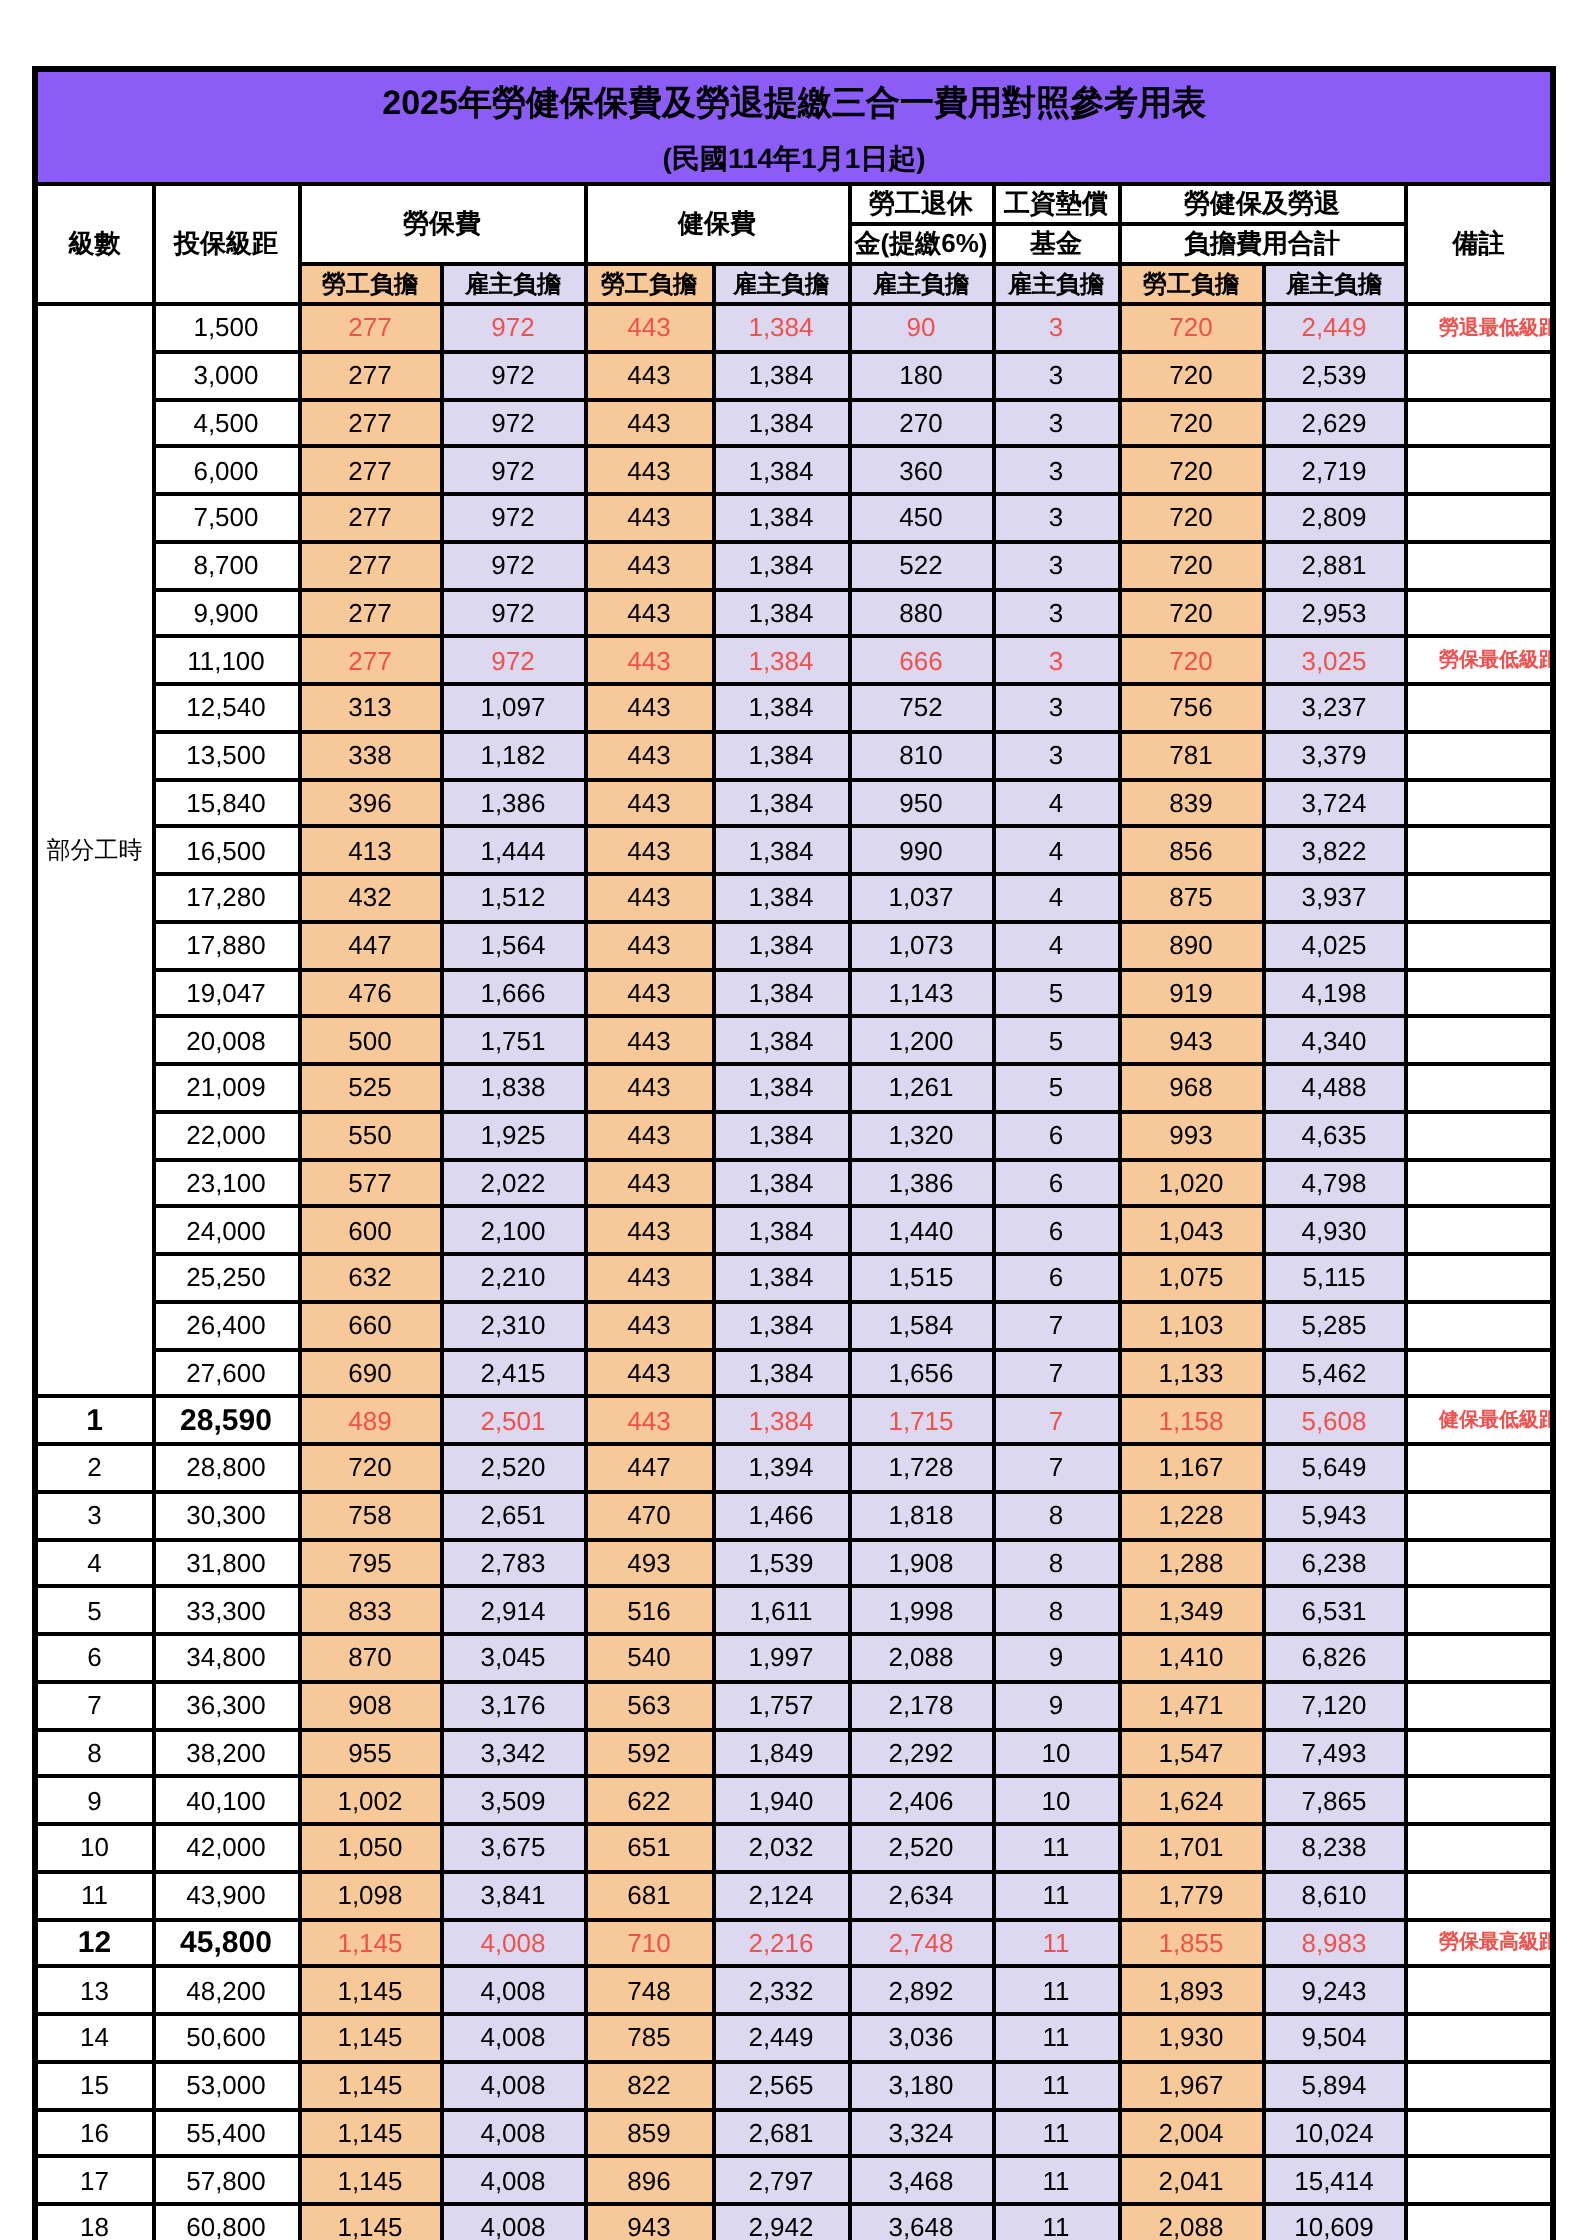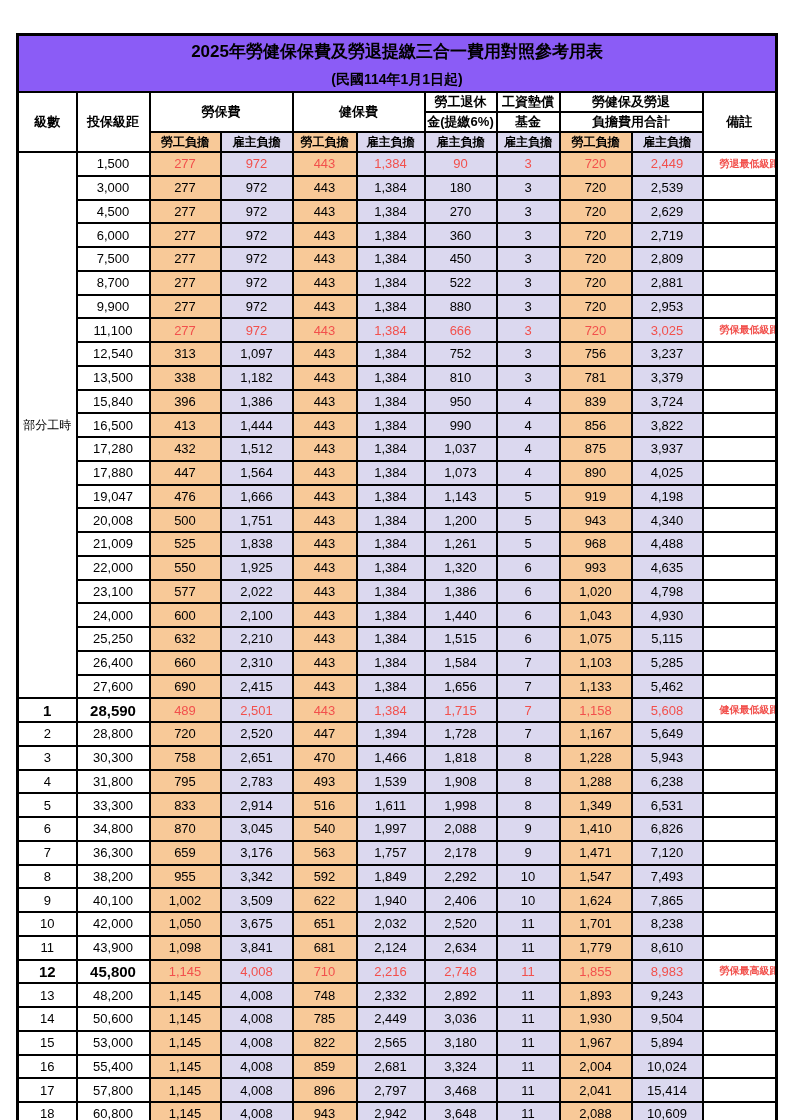--- a/index.html
+++ b/index.html
@@ -436,21 +436,21 @@
           <td class="num er">1,997</td>
           <td class="num er">2,088</td>
           <td class="num er">9</td>
           <td class="num emp">1,410</td>
           <td class="num er">6,826</td>
           <td class="c-remark"></td>
         </tr>
         <tr>
           <td class="c-level">7</td>
           <td class="c-bracket">36,300</td>
-          <td class="num emp">659</td>
+          <td class="num emp">908</td>
           <td class="num er">3,176</td>
           <td class="num emp">563</td>
           <td class="num er">1,757</td>
           <td class="num er">2,178</td>
           <td class="num er">9</td>
           <td class="num emp">1,471</td>
           <td class="num er">7,120</td>
           <td class="c-remark"></td>
         </tr>
         <tr>

